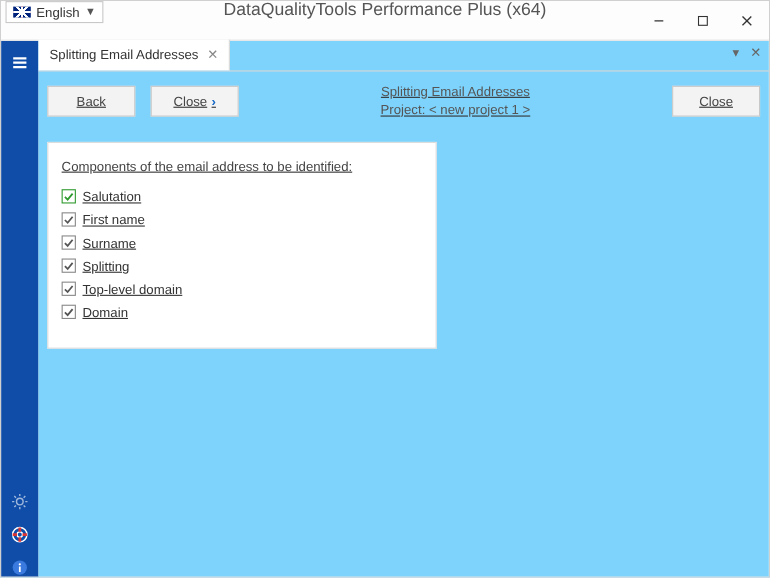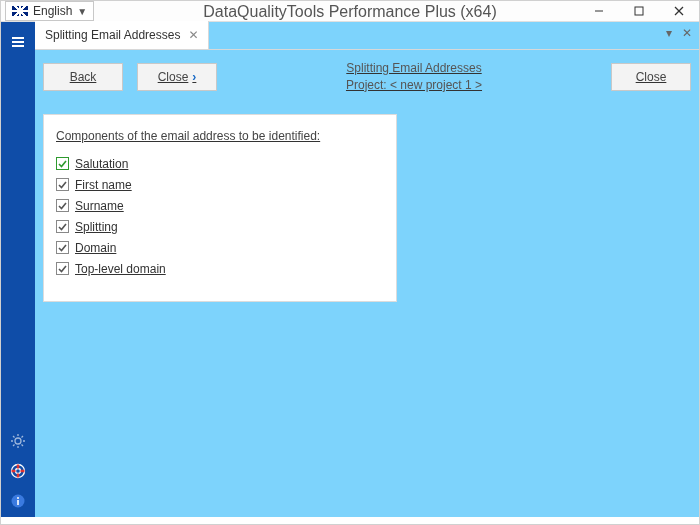--- a/index.html
+++ b/index.html
@@ -11,23 +11,23 @@
     font-size: 12px;
     color: #333;
     background: #fff;
     border: 1px solid #d0d0d0;
     overflow: hidden;
     position: relative;
   }
 
   
   .titlebar {
-    height: 21px;
-    display: flex;
-    align-items: flex-end;
+    height: 36px;
+    display: flex;
+    align-items: flex-start;
     border-bottom: 1px solid #e0e0e0;
     background: #fdfdfd;
     position: relative;
   }
   .lang-selector {
     display: flex;
     align-items: center;
     gap: 5px;
     padding: 2px 6px;
     margin-left: 4px;
@@ -361,29 +361,29 @@
             </span>
             <span>Splitting</span>
           </div>
 
           <div class="chk-row">
             <span class="chk normal">
               <svg viewBox="0 0 11 11">
                   <path d="M2 6 L4.5 8.5 L9 3" fill="none" stroke-width="1.6"></path>
                 </svg>
             </span>
+            <span>Top-level domain</span>
+          </div>
+
+          <div class="chk-row">
+            <span class="chk normal">
+              <svg viewBox="0 0 11 11">
+                  <path d="M2 6 L4.5 8.5 L9 3" fill="none" stroke-width="1.6"></path>
+                </svg>
+            </span>
             <span>Domain</span>
-          </div>
-
-          <div class="chk-row">
-            <span class="chk normal">
-              <svg viewBox="0 0 11 11">
-                  <path d="M2 6 L4.5 8.5 L9 3" fill="none" stroke-width="1.6"></path>
-                </svg>
-            </span>
-            <span>Top-level domain</span>
           </div>
 
         </div>
       </div>
     </div>
   </div>
 </div>
 
 </body></html>

